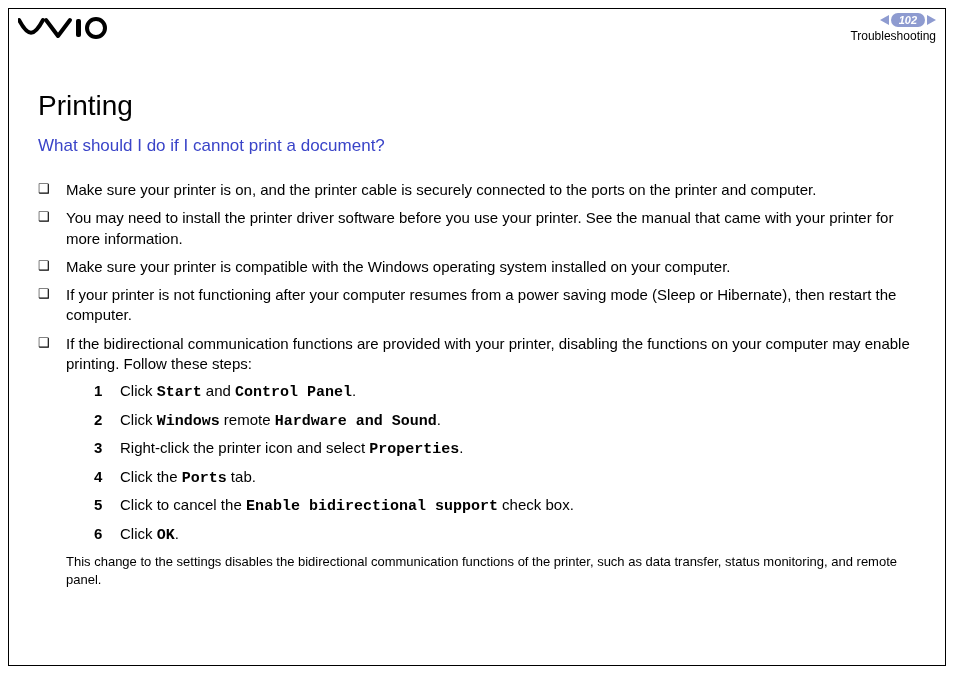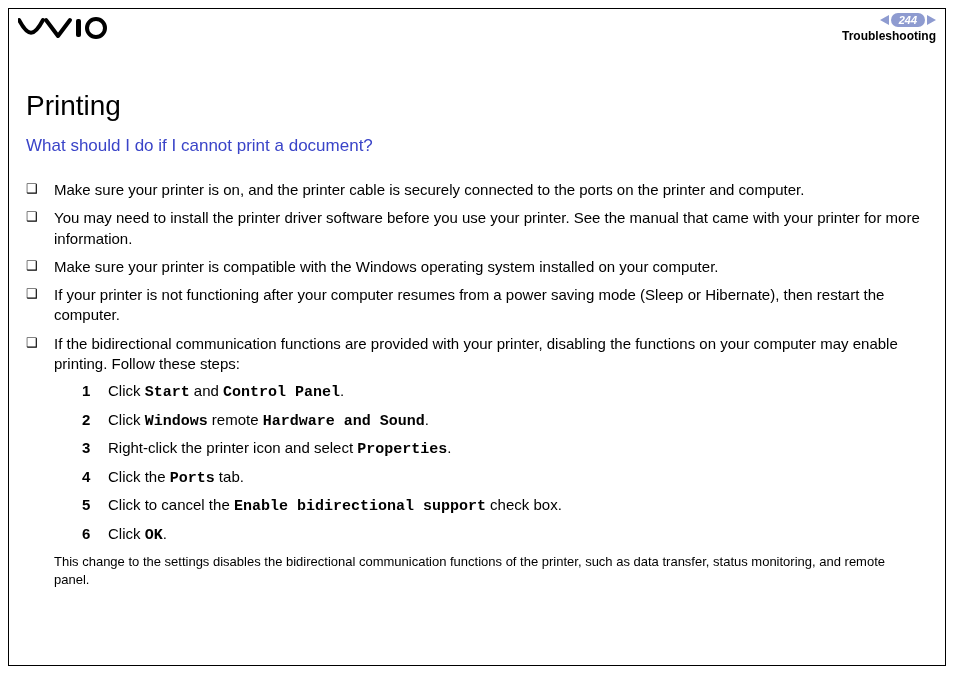--- a/index.html
+++ b/index.html
@@ -5,22 +5,22 @@
     * { margin: 0; padding: 0; box-sizing: border-box; }
     body { width: 954px; height: 674px; background: #fff; font-family: Arial, Helvetica, sans-serif; color: #000; position: relative; }
     .page-border { position: absolute; inset: 8px; border: 1px solid #000; }
     .header-row { position: absolute; top: 8px; left: 8px; right: 8px; height: 40px; display: flex; justify-content: space-between; align-items: center; padding: 0 10px; }
     .logo { display: flex; align-items: center; }
     .pagenav { display: flex; flex-direction: column; align-items: flex-end; font-size: 12px; }
     .pagenum-row { display: flex; align-items: center; gap: 2px; }
     .arrow-left { width: 0; height: 0; border-top: 5px solid transparent; border-bottom: 5px solid transparent; border-right: 9px solid #8e9bd0; cursor: pointer; }
     .arrow-right { width: 0; height: 0; border-top: 5px solid transparent; border-bottom: 5px solid transparent; border-left: 9px solid #8e9bd0; cursor: pointer; }
     .pagenum-badge { background: #8e9bd0; color: #fff; font-style: italic; font-weight: bold; padding: 1px 8px; border-radius: 10px; font-size: 11px; }
-    .section-label { font-weight: bold; font-size: 12px; margin-top: 2px; cursor: pointer; }
-    .content { position: absolute; top: 90px; left: 26px; right: 30px; }
+    .section-label { font-weight: normal; font-size: 12px; margin-top: 2px; cursor: pointer; }
+    .content { position: absolute; top: 90px; left: 38px; right: 30px; }
     .h1 { font-size: 28px; font-weight: normal; margin-bottom: 14px; }
     .h2 { font-size: 17px; color: #3a44c8; font-weight: normal; margin-bottom: 14px; }
     .bullets { list-style: none; margin-top: 24px; }
     .bullets > li { position: relative; padding-left: 28px; font-size: 15px; line-height: 1.35; margin-bottom: 8px; }
     .bullets > li::before { content: "❑"; position: absolute; left: 0; top: 0; font-size: 13px; }
     .steps { list-style: none; counter-reset: step; margin-top: 6px; padding-left: 28px; }
     .steps > li { position: relative; padding-left: 26px; font-size: 15px; line-height: 1.5; margin-bottom: 4px; }
     .steps > li .num { position: absolute; left: 0; top: 0; font-weight: bold; }
     .trailing { padding-left: 28px; font-size: 13px; line-height: 1.35; margin-top: 6px; }
     b { font-weight: bold; font-family: Liberation Mono, monospace; }
@@ -35,21 +35,21 @@
     <svg width="100" height="22" viewBox="0 0 100 22">
       <path d="M1 3 C 10 20, 16 20, 25 3" stroke="#000" stroke-width="4" fill="none" stroke-linecap="round"></path>
       <path d="M28 3 L40 19 L52 3" stroke="#000" stroke-width="4" fill="none" stroke-linecap="round" stroke-linejoin="round"></path>
       <rect x="58" y="2" width="5" height="18" fill="#000" rx="2"></rect>
       <circle cx="78" cy="11" r="9" stroke="#000" stroke-width="4" fill="none"></circle>
     </svg>
   </div>
   <div class="pagenav">
     <div class="pagenum-row">
       <div class="arrow-left"></div>
-      <div class="pagenum-badge">244</div>
+      <div class="pagenum-badge">102</div>
       <div class="arrow-right"></div>
     </div>
     <div class="section-label">Troubleshooting</div>
   </div>
 </div>
 
 <div class="content">
   <div class="h1">Printing</div>
   <div class="h2">What should I do if I cannot print a document?</div>
 

